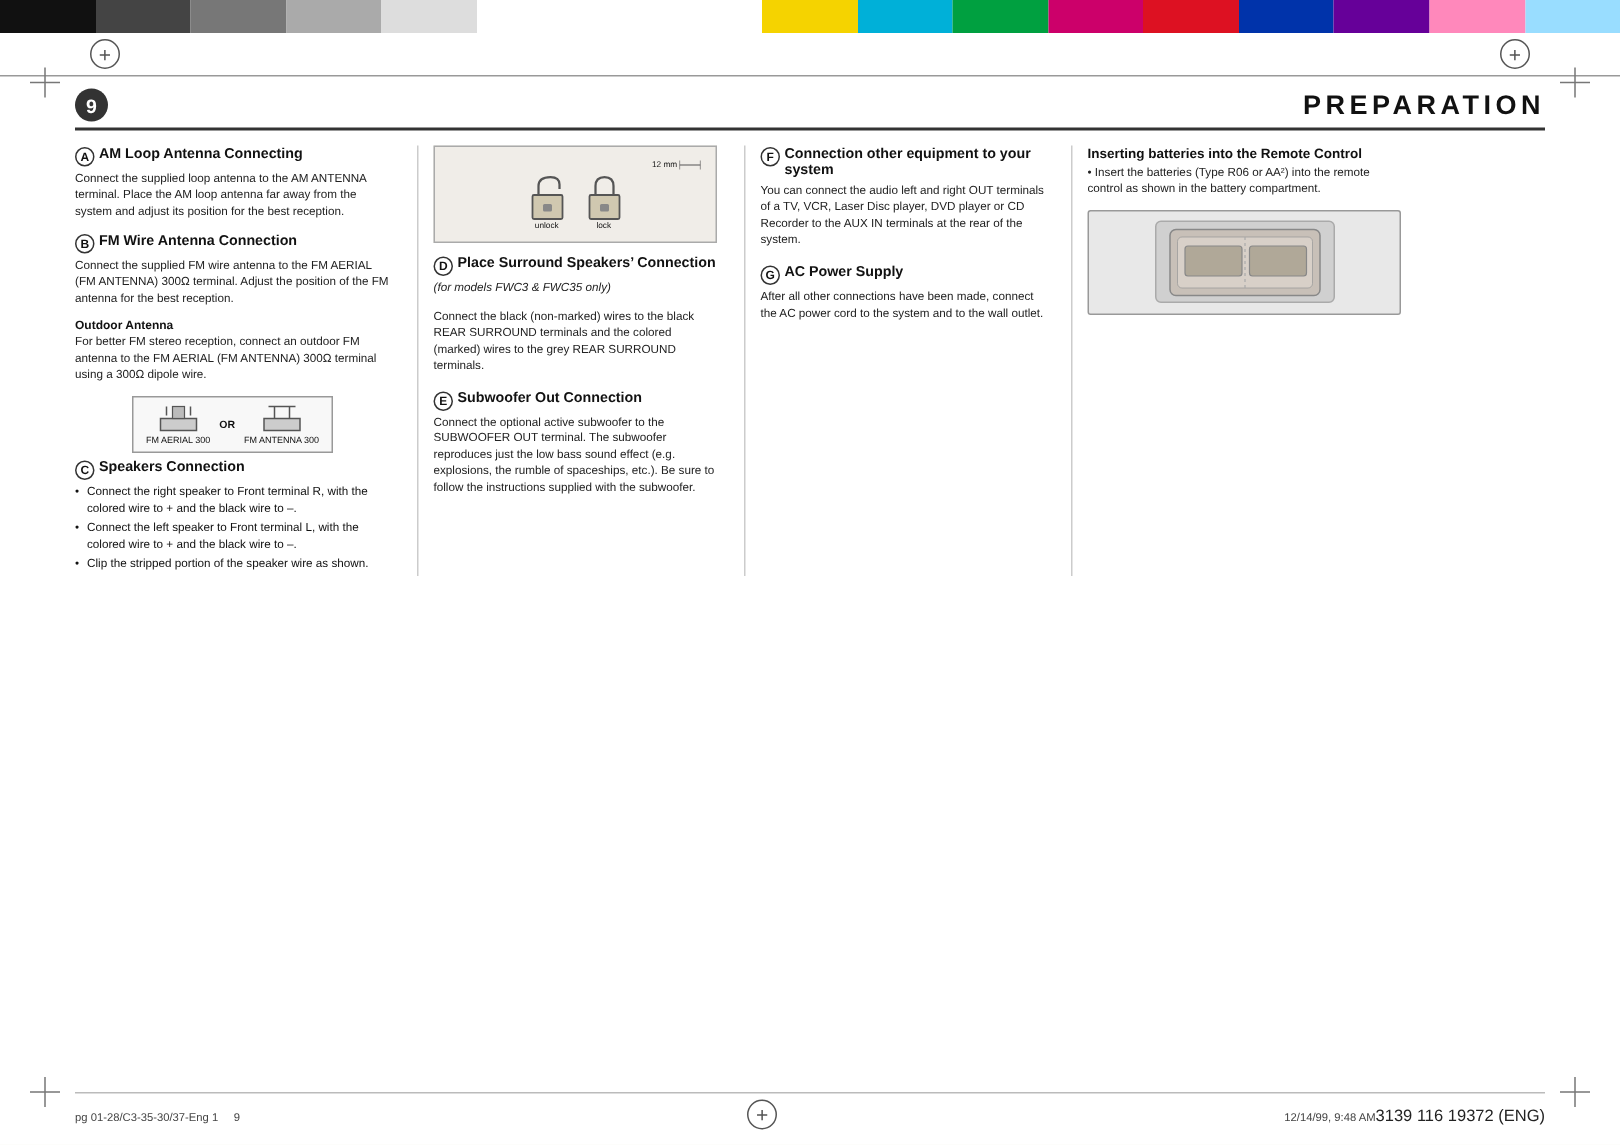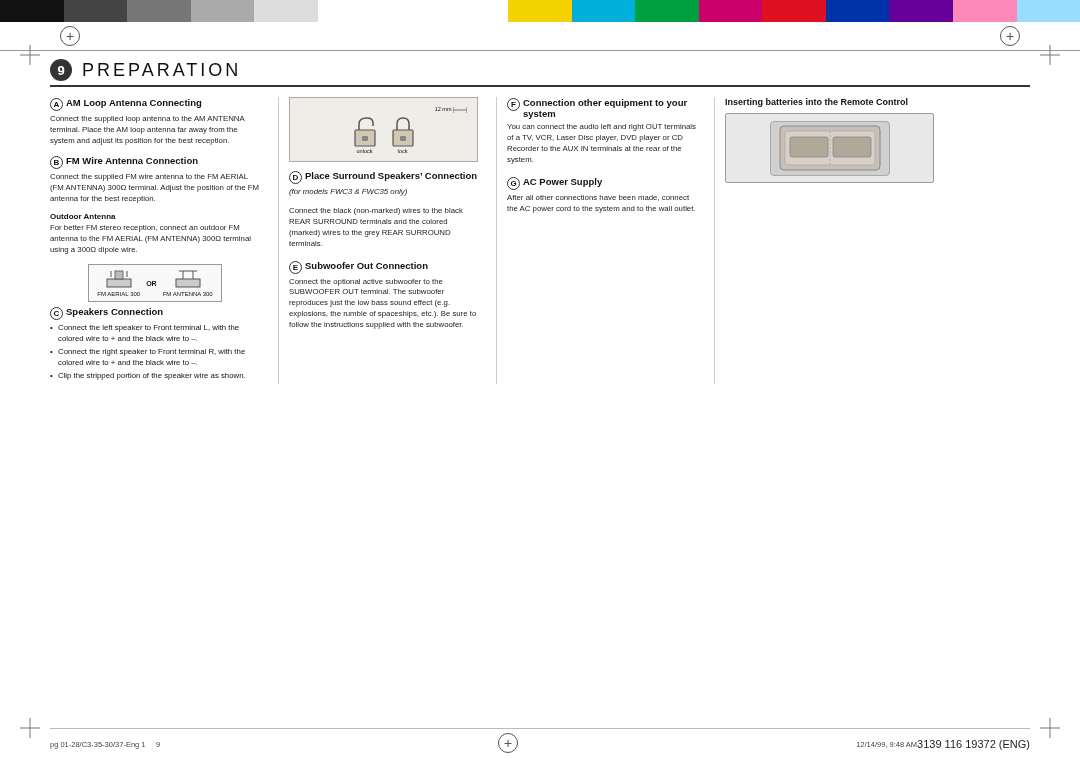--- a/index.html
+++ b/index.html
@@ -90,23 +90,23 @@
       display: flex;
       align-items: center;
       justify-content: center;
       font-weight: bold;
       font-size: 13px;
       margin-right: 10px;
       flex-shrink: 0;
     }
     .page-title {
       font-size: 18px;
-      font-weight: normal;
+      font-weight: bold;
       letter-spacing: 3px;
-      text-align: left;
+      text-align: right;
       flex: 1;
       text-transform: uppercase;
     }
 
     
     .columns {
       display: grid;
       grid-template-columns: 210px 200px 200px 220px;
       gap: 0 18px;
     }
@@ -385,22 +385,22 @@
               <span>FM ANTENNA 300</span>
             </div>
           </div>
         </div>
 
         <div class="section-heading">
           <span class="section-letter">C</span>
           <span>Speakers Connection</span>
         </div>
         <ul class="bullet-list">
+          <li>Connect the right speaker to Front terminal R, with the colored wire to + and the black wire to –.</li>
           <li>Connect the left speaker to Front terminal L, with the colored wire to + and the black wire to –.</li>
-          <li>Connect the right speaker to Front terminal R, with the colored wire to + and the black wire to –.</li>
           <li>Clip the stripped portion of the speaker wire as shown.</li>
         </ul>
 
       </div>
 
       <div class="col2">
 
         <div class="lockbox">
           <div style="font-size:5.5px; position:relative; width:100%; text-align:right; padding-right:4px; margin-bottom:2px;">
             <span>12 mm</span>
@@ -466,20 +466,24 @@
         <div class="section-body">After all other connections have been made, connect the AC power cord to the system and to the wall outlet.</div>
 
       </div>
 
       <div class="col4">
 
         <div class="section-heading">
           <span style="font-weight:bold; font-size:9px;">Inserting batteries into the Remote Control</span>
         </div>
 
+        <div class="section-body">
+          <span>•</span>
+          <span>Insert the batteries (Type R06 or AA²) into the remote control as shown in the battery compartment.</span>
+        </div>
 
         <div class="remote-box">
           <div class="remote-inner">
             <svg width="110" height="50" viewBox="0 0 110 50">
               <rect x="5" y="3" width="100" height="44" rx="4" fill="#c8c0b8" stroke="#888" stroke-width="1"></rect>
               <rect x="10" y="8" width="90" height="34" rx="3" fill="#d8d0c8" stroke="#999" stroke-width="0.5"></rect>
               <rect x="15" y="14" width="38" height="20" rx="2" fill="#b0a898" stroke="#888" stroke-width="0.8"></rect>
               <rect x="58" y="14" width="38" height="20" rx="2" fill="#b0a898" stroke="#888" stroke-width="0.8"></rect>
               <line x1="55" y1="8" x2="55" y2="42" stroke="#aaa" stroke-width="0.8" stroke-dasharray="2,2"></line>
             </svg>

